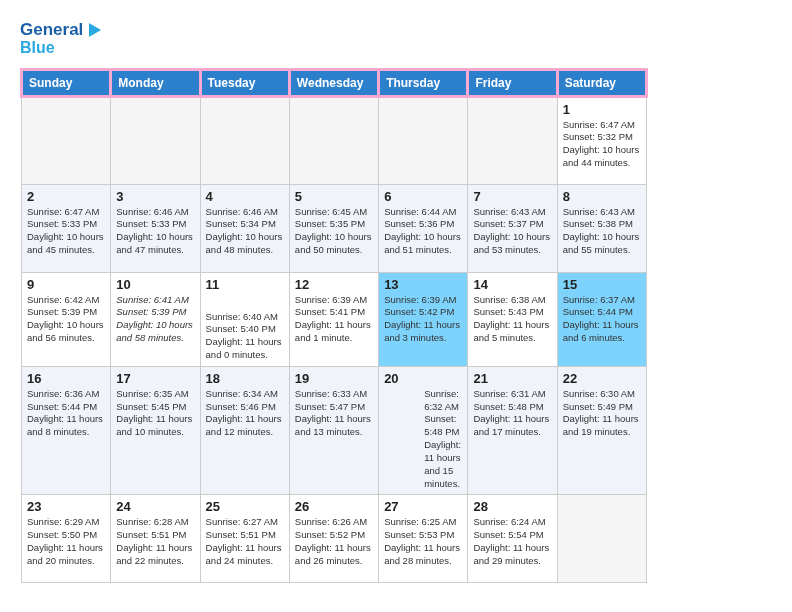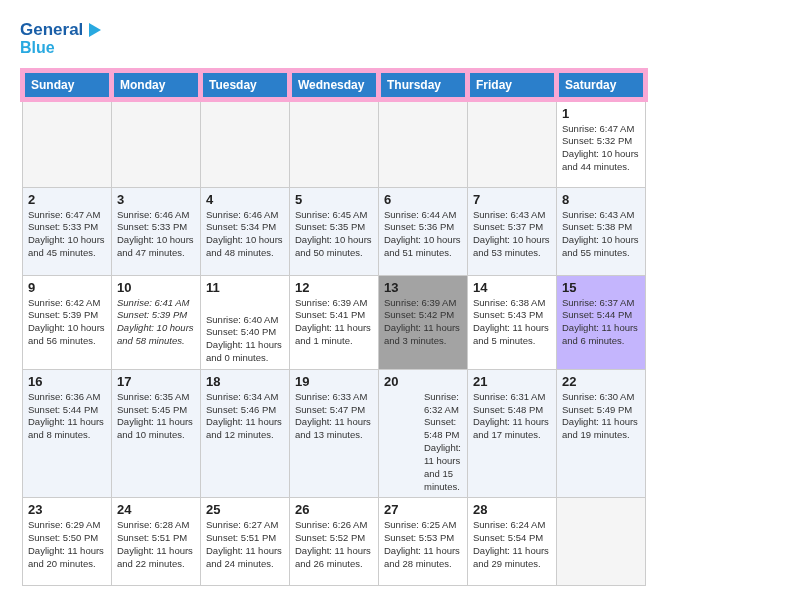--- a/index.html
+++ b/index.html
@@ -43,21 +43,21 @@
       border-collapse: collapse;
       border: 1px solid #bbb;
     }
     .calendar th {
       background: #2b7fcb;
       color: #fff;
       font-size: 12px;
       font-weight: bold;
       text-align: left;
       padding: 5px 6px;
-      border: 5px solid #f9a8d4;
+      border: 3px solid #f9a8d4;
     }
     .calendar td {
       vertical-align: top;
       border: 1px solid #ccc;
       padding: 4px 5px;
       width: calc(100% / 7);
       min-height: 80px;
       height: 88px;
       background: #fff;
     }
@@ -206,35 +206,35 @@
 Daylight: 11 hours
 and 0 minutes.</div>
           </td>
           <td style="background: rgb(255, 255, 255);">
             <span class="day-num">12</span>
             <div class="day-info" style="white-space: pre-line;">Sunrise: 6:39 AM
 Sunset: 5:41 PM
 Daylight: 11 hours
 and 1 minute.</div>
           </td>
-          <td style="background: #a3a3a3;">
+          <td style="background: #7dd3fc;">
             <span class="day-num">13</span>
             <div class="day-info" style="white-space: pre-line;">Sunrise: 6:39 AM
 Sunset: 5:42 PM
 Daylight: 11 hours
 and 3 minutes.</div>
           </td>
           <td style="background: rgb(255, 255, 255);">
             <span class="day-num">14</span>
             <div class="day-info" style="white-space: pre-line;">Sunrise: 6:38 AM
 Sunset: 5:43 PM
 Daylight: 11 hours
 and 5 minutes.</div>
           </td>
-          <td style="background: #c4b5fd;">
+          <td style="background: #7dd3fc;">
             <span class="day-num">15</span>
             <div class="day-info" style="white-space: pre-line;">Sunrise: 6:37 AM
 Sunset: 5:44 PM
 Daylight: 11 hours
 and 6 minutes.</div>
           </td>
         </tr>
         <tr>
           <td style="background: rgb(240, 244, 250);">
             <span class="day-num">16</span>

